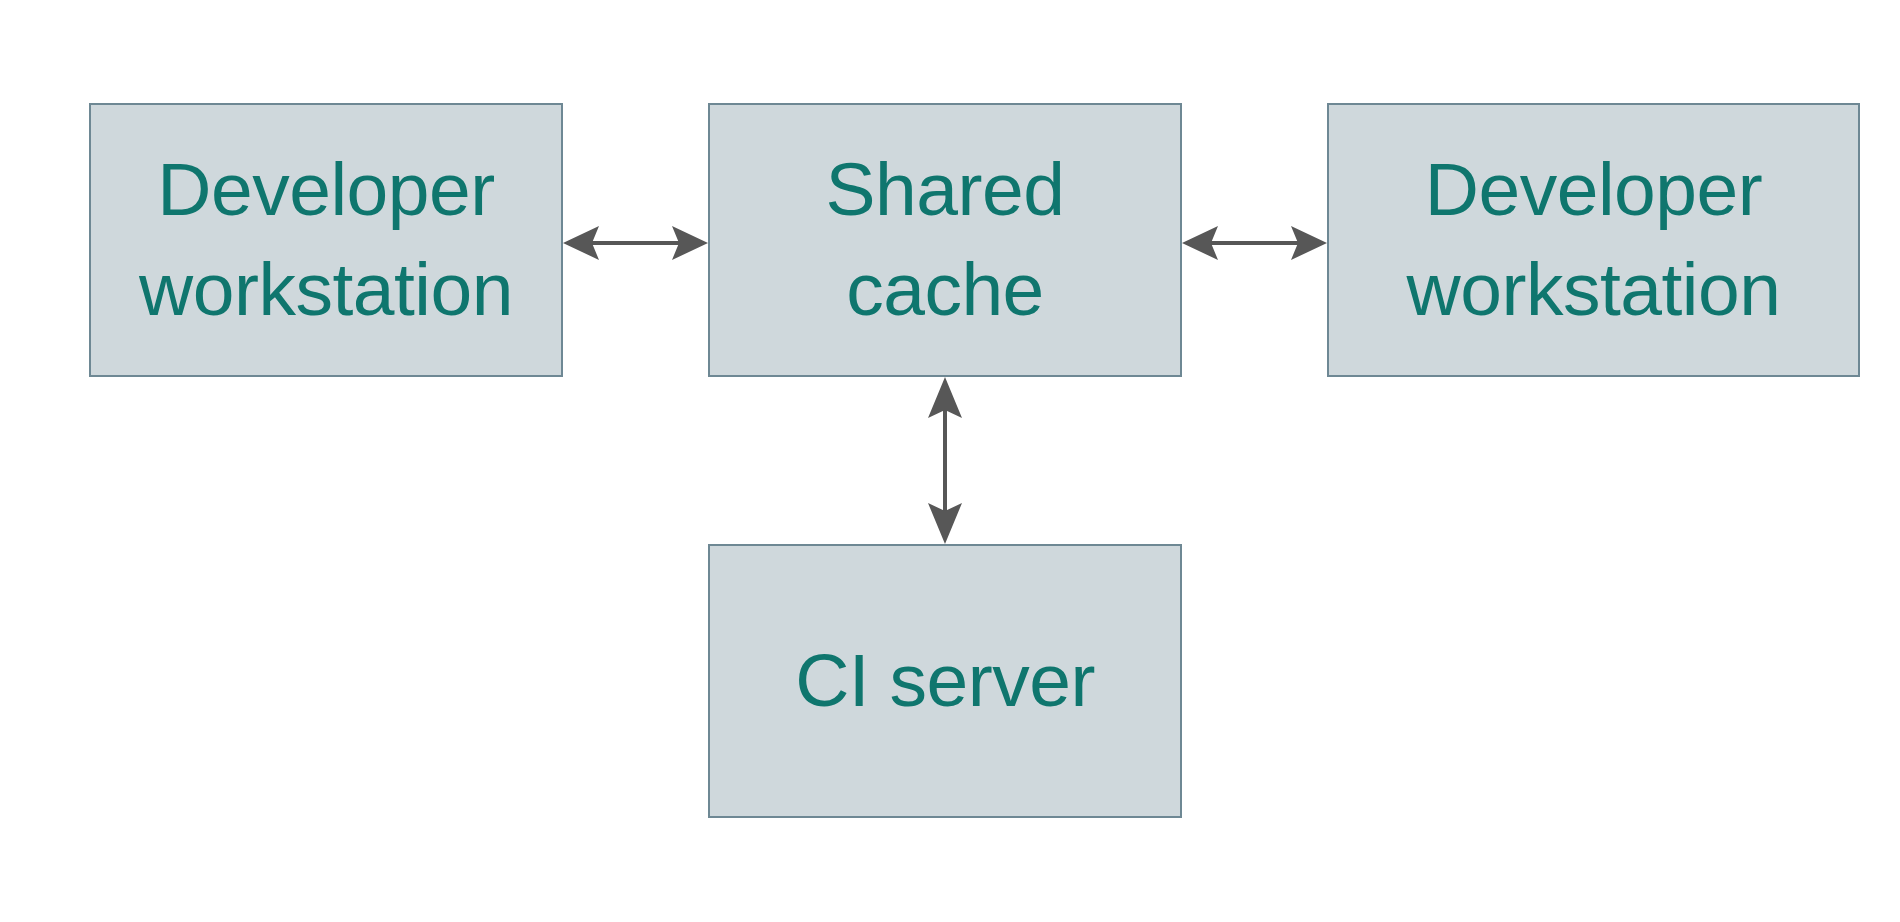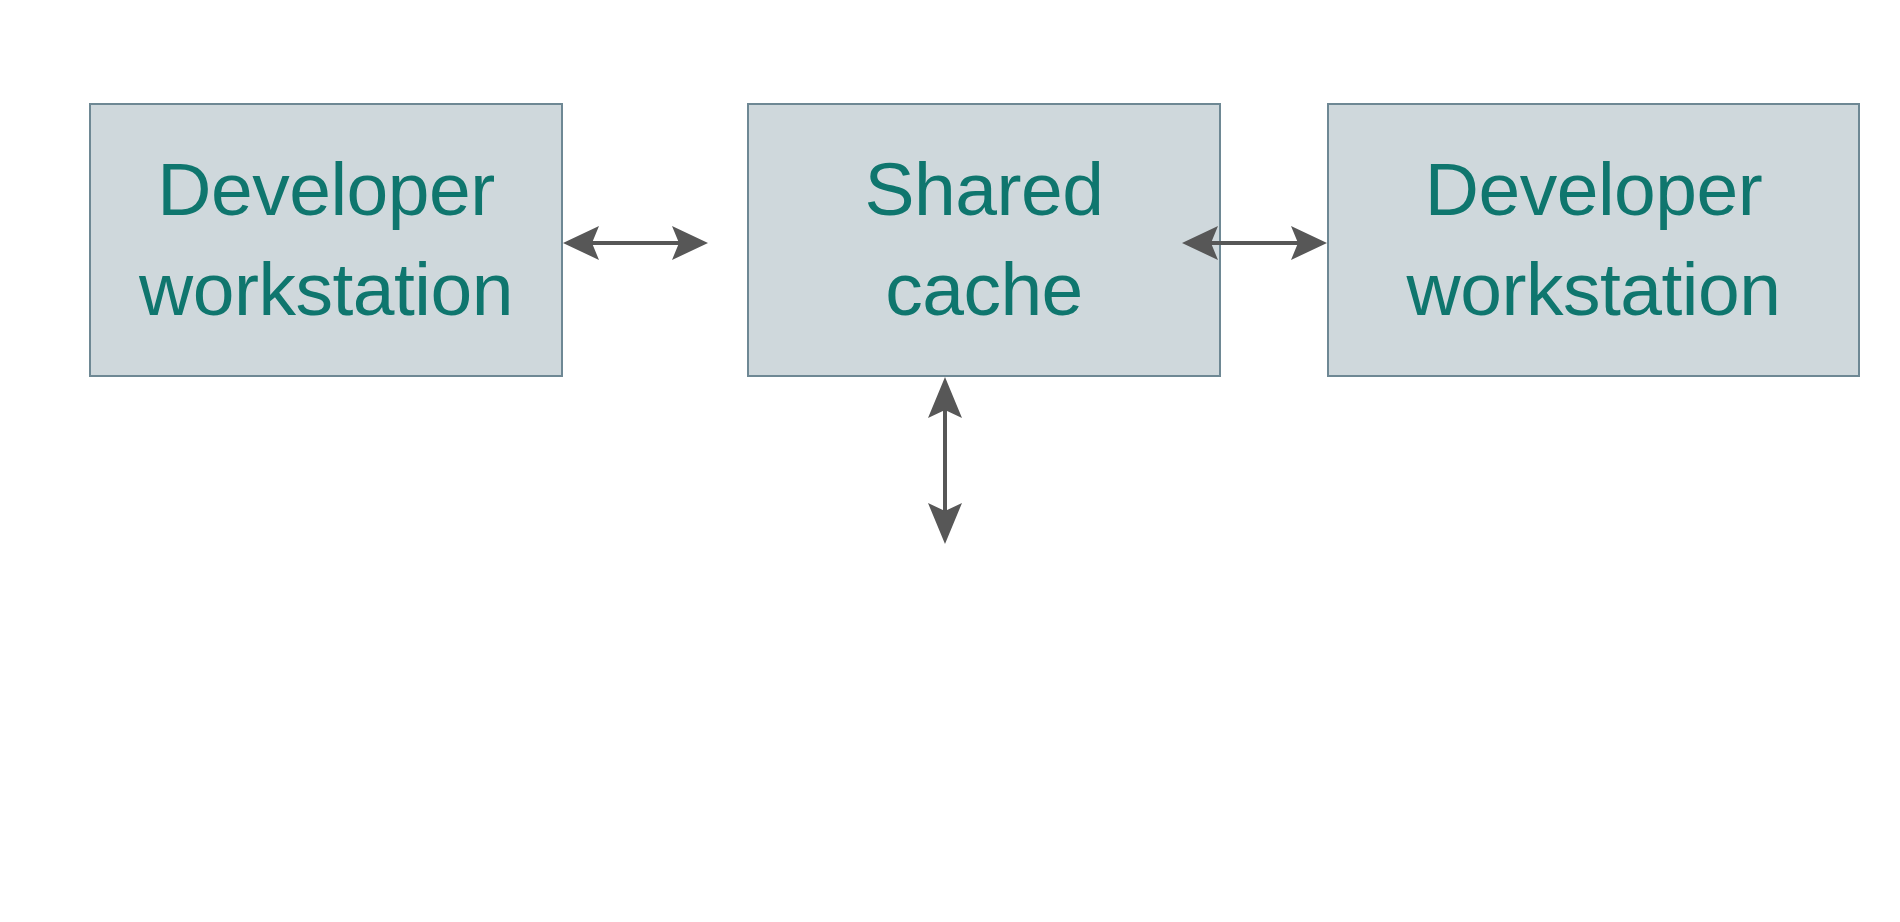--- a/index.html
+++ b/index.html
@@ -33,21 +33,21 @@
     font-size: 75px;
     line-height: 1.33;
     font-weight: 400;
     color: #0f766e;
     letter-spacing: -0.5px;
     white-space: pre-line;
     padding: 0 4px;
   }
   
   #node-dev-left  { left: 89px;  top: 103px; width: 474px; height: 274px; }
-  #node-shared    { left: 708px; top: 103px; width: 474px; height: 274px; margin-left: 39px; }
+  #node-shared    { left: 708px; top: 103px; width: 474px; height: 274px; }
   #node-dev-right { left: 1327px;top: 103px; width: 533px; height: 274px; }
   #node-ci        { left: 708px; top: 544px; width: 474px; height: 274px; }
 
   #node-dev-right .node-label { font-size: 75px; }
   #node-ci .node-label { font-size: 75px; }
 
   .edge-svg {
     position: absolute;
     overflow: visible;
     pointer-events: none;
@@ -69,20 +69,23 @@
   <div class="node-box" id="node-shared">
     <span class="node-label">Shared
 cache</span>
   </div>
 
   <div class="node-box" id="node-dev-right">
     <span class="node-label">Developer
 workstation</span>
   </div>
 
+  <div class="node-box" id="node-ci">
+    <span class="node-label">CI server</span>
+  </div>
 
   <svg class="edge-svg" id="edge-left-shared" viewBox="0 0 145 60">
 
     <rect x="28" y="28" width="89" height="4" fill="#575757"></rect>
 
     <path d="M 0 30 L 36 13 L 29 30 L 36 47 Z" fill="#575757"></path>
 
     <path d="M 145 30 L 109 13 L 116 30 L 109 47 Z" fill="#575757"></path>
   </svg>
 

